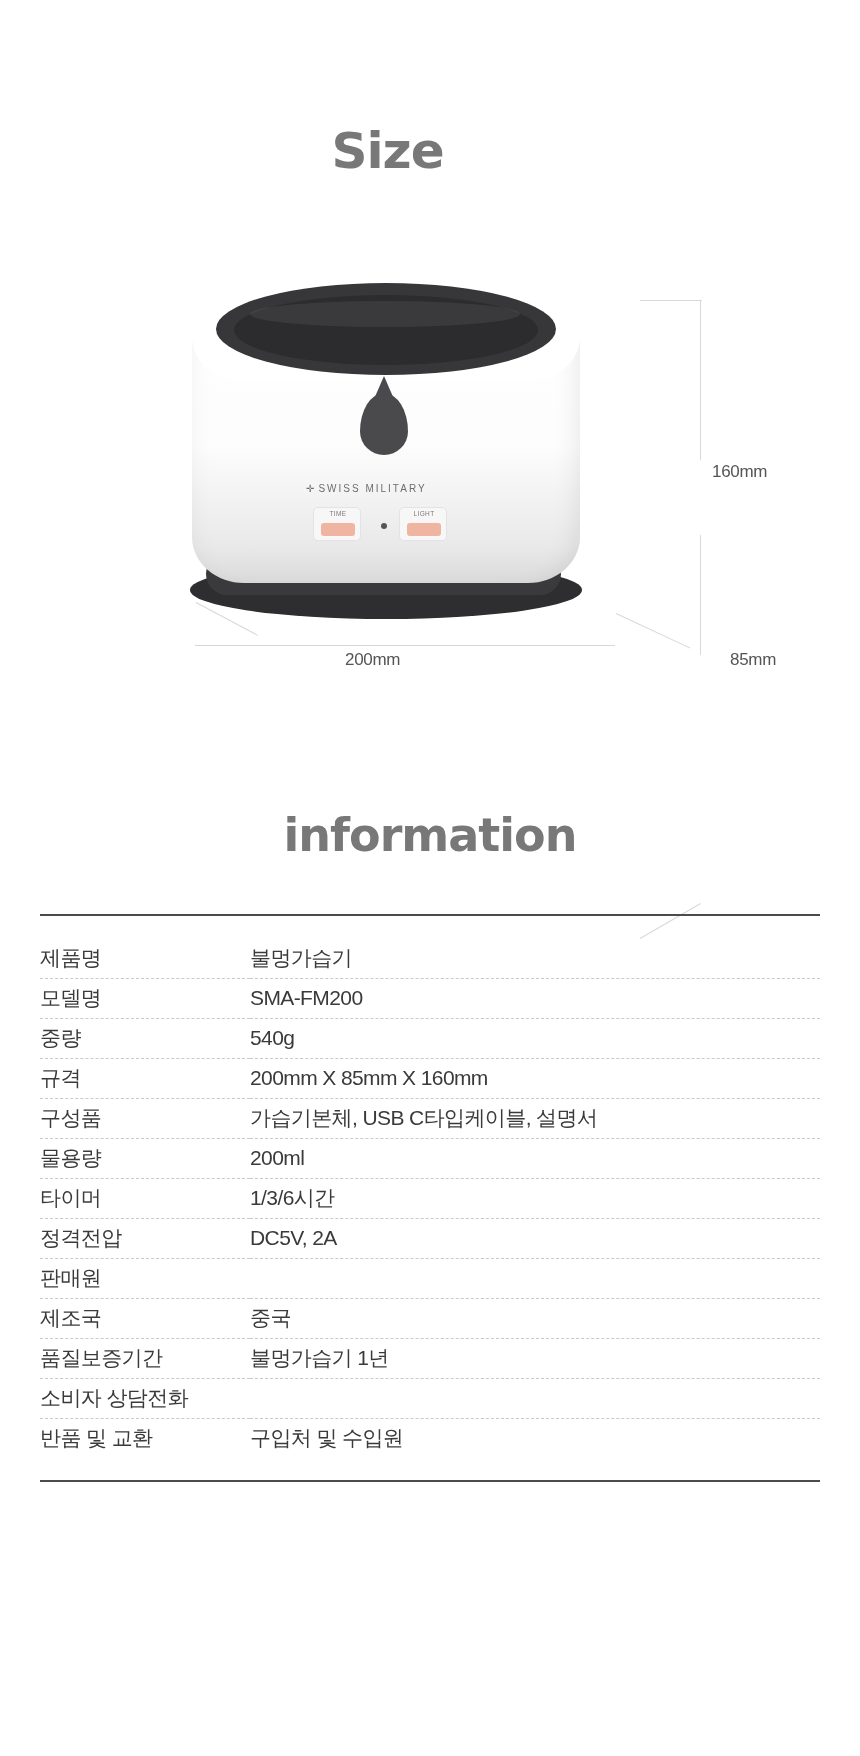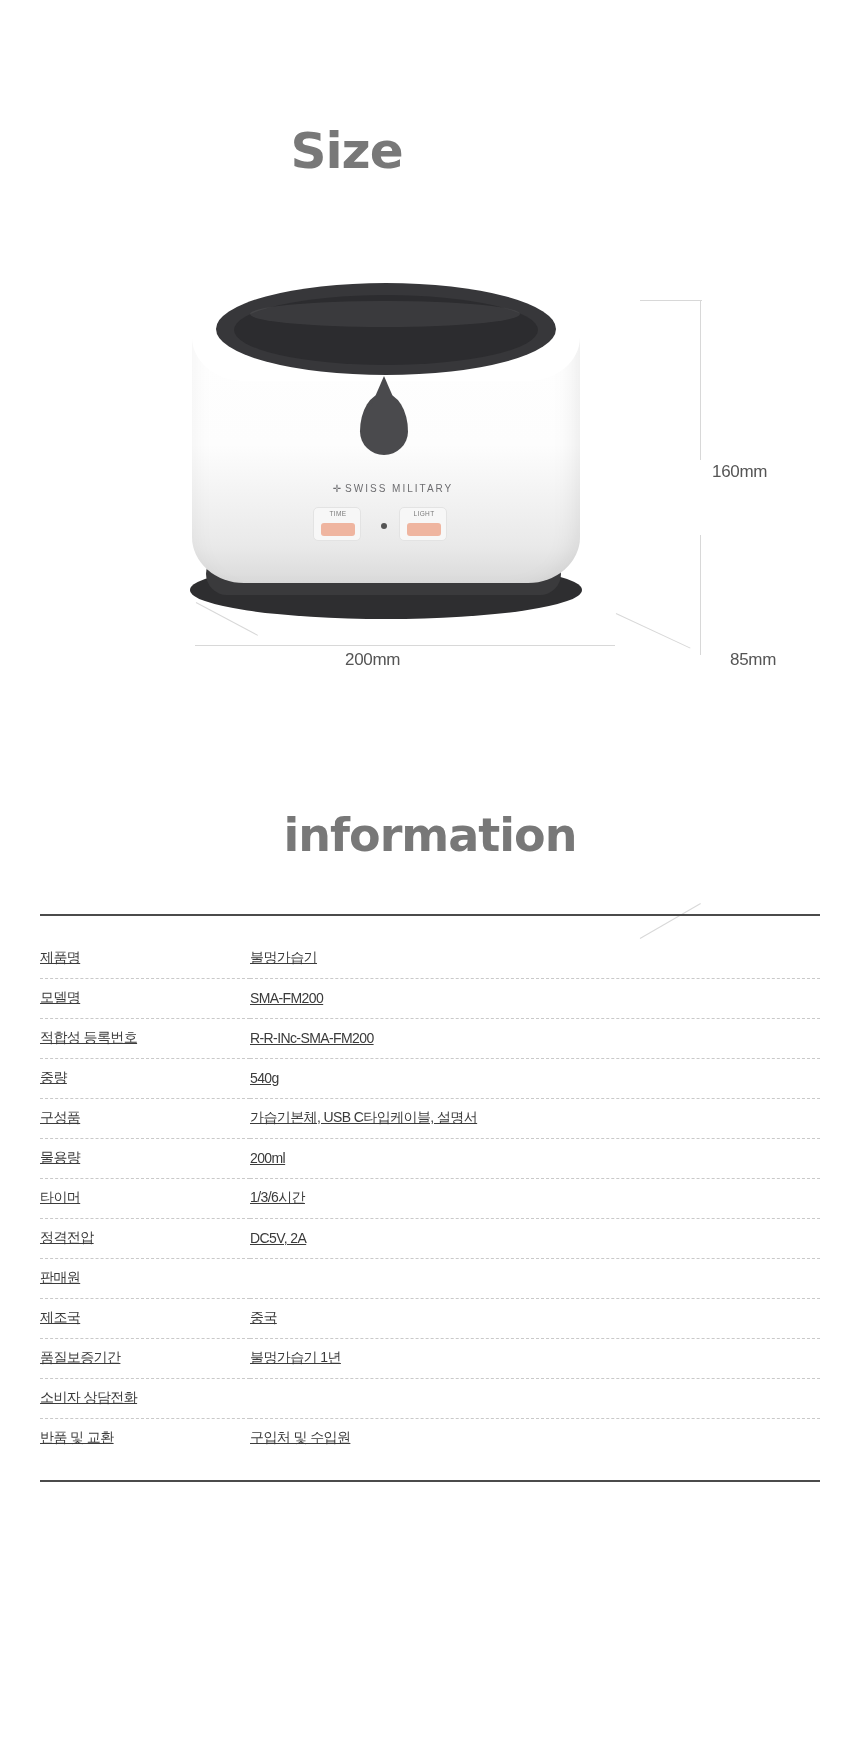--- a/index.html
+++ b/index.html
@@ -32,20 +32,21 @@
     position: absolute;
     top: 122px;
     left: 0;
     width: 693px;
     text-align: center;
     font-size: 50px;
     font-weight: bold;
     letter-spacing: -1px;
     color: #787878;
     font-family: "DejaVu Sans", sans-serif;
+    padding-left: 41px;
   }
 
   
   .diagram {
     position: absolute;
     left: 0;
     top: 250px;
     width: 860px;
     height: 460px;
   }
@@ -204,24 +205,24 @@
     left: 11px;
     top: -17px;
     width: 26px;
     height: 30px;
     background: #4a4a4d;
     border-radius: 50% 50% 0 0 / 100% 100% 0 0;
     clip-path: polygon(50% 0%, 100% 100%, 0% 100%);
   }
   .brand {
     position: absolute;
-    left: 108px;
+    left: 116px;
     top: 218px;
     width: 190px;
-    text-align: center;
+    text-align: left;
     font-size: 10px;
     letter-spacing: 2px;
     color: #6d6d70;
     font-family: "Liberation Sans", sans-serif;
   }
   .brand .cross {
     font-size: 10px;
     margin-right: 2px;
   }
   .btn-row {
@@ -290,22 +291,21 @@
   .info-table-wrap {
     margin: 52px auto 0 auto;
     width: 780px;
     border-top: 2px solid #4b4b4b;
     border-bottom: 2px solid #4b4b4b;
     padding: 22px 0 22px 0;
   }
   table.spec {
     width: 780px;
     border-collapse: collapse;
-    font-size: 14px;
-    text-decoration: underline;
+    font-size: 21px;
   }
   table.spec tr {
     height: 40px;
   }
   table.spec tr + tr td {
     border-top: 1px dashed #c9c9c9;
   }
   table.spec td {
     vertical-align: middle;
     color: #3a3a3a;
@@ -382,26 +382,26 @@
         <tbody>
           <tr>
             <td class="label">제품명</td>
             <td class="value">불멍가습기</td>
           </tr>
           <tr>
             <td class="label">모델명</td>
             <td class="value">SMA-FM200</td>
           </tr>
           <tr>
-            <td class="label">적합성 등록번호</td>
-            <td class="value">R-R-INc-SMA-FM200</td>
-          </tr>
-          <tr>
             <td class="label">중량</td>
             <td class="value">540g</td>
+          </tr>
+          <tr>
+            <td class="label">규격</td>
+            <td class="value">200mm X 85mm X 160mm</td>
           </tr>
           <tr>
             <td class="label">구성품</td>
             <td class="value">가습기본체, USB C타입케이블, 설명서</td>
           </tr>
           <tr>
             <td class="label">물용량</td>
             <td class="value">200ml</td>
           </tr>
           <tr>

